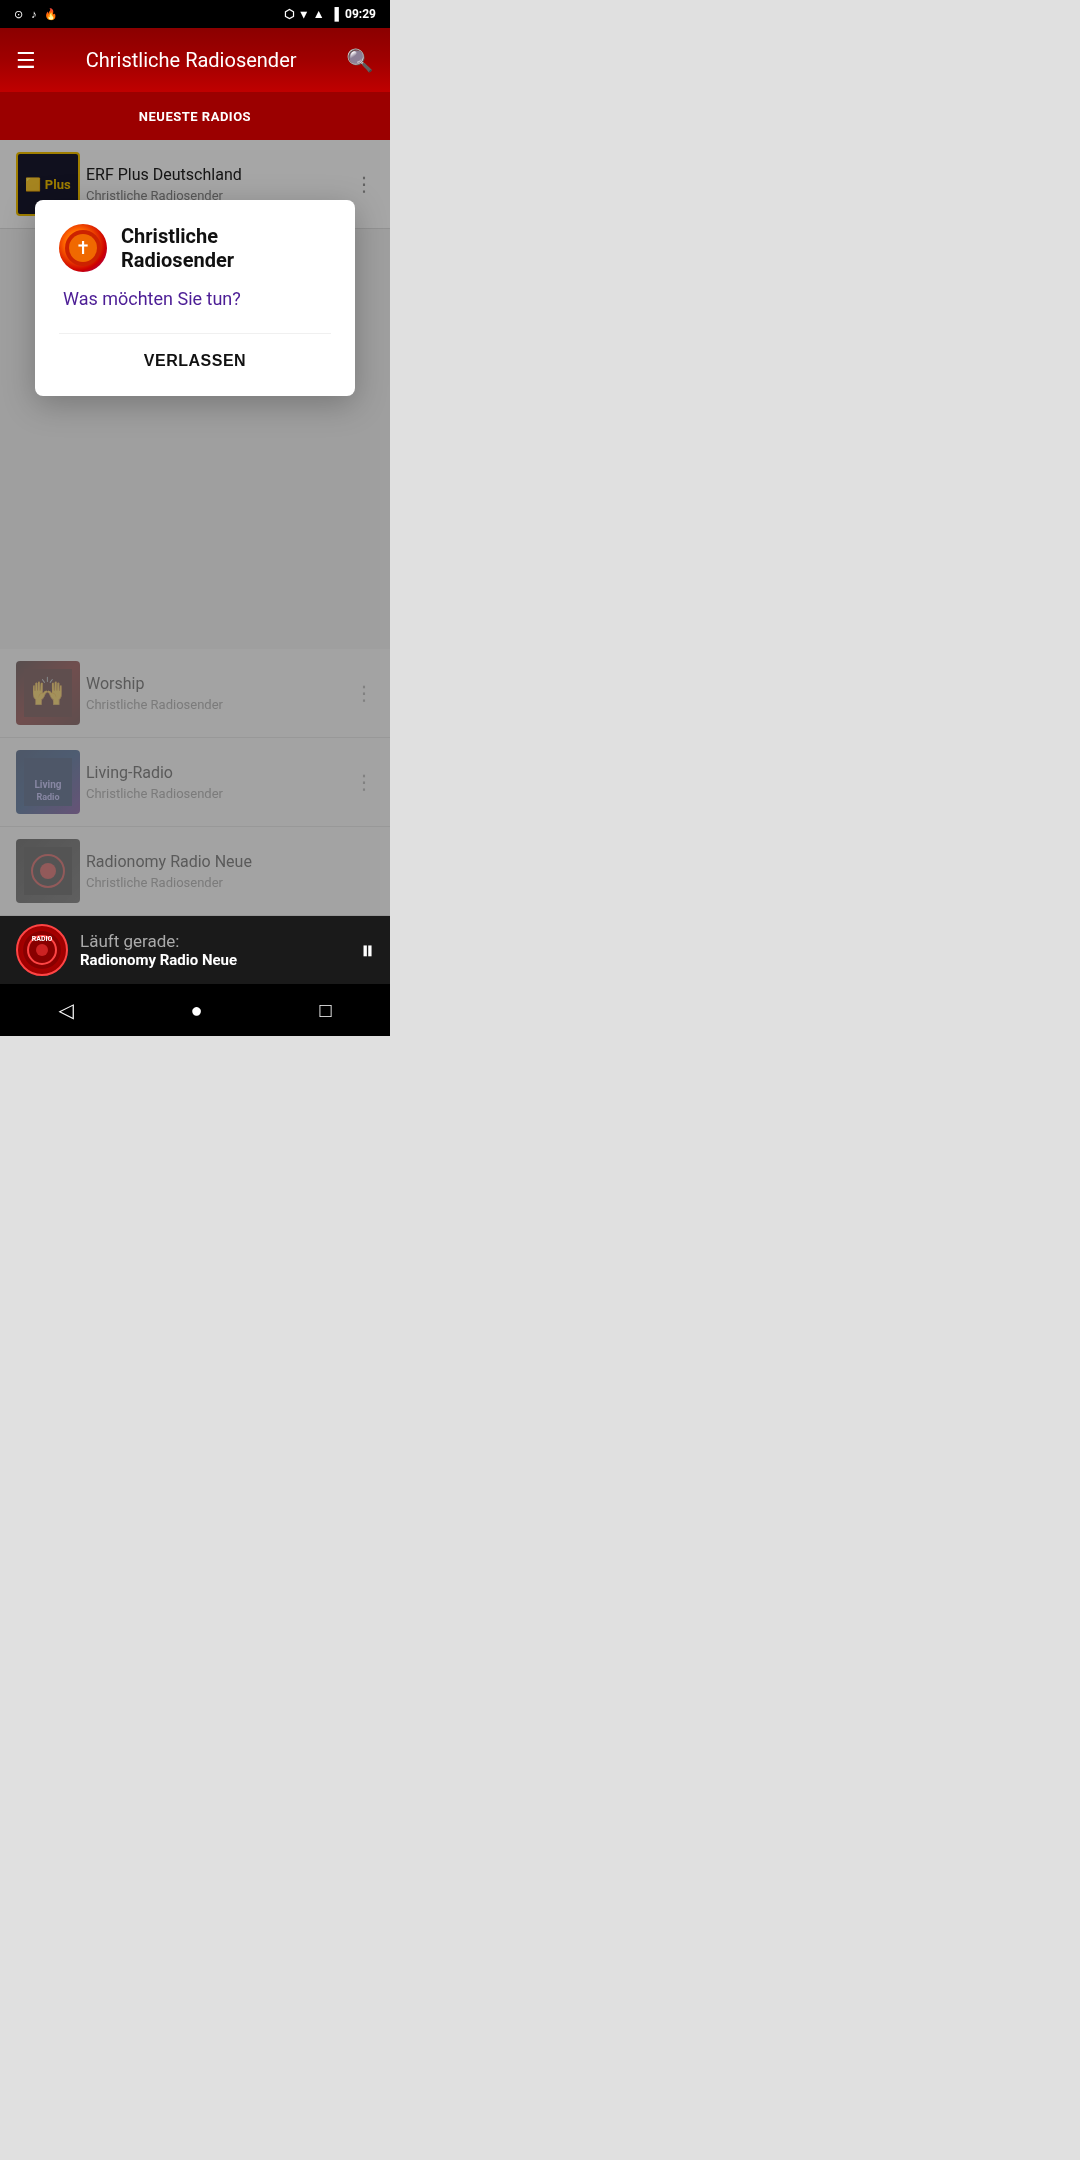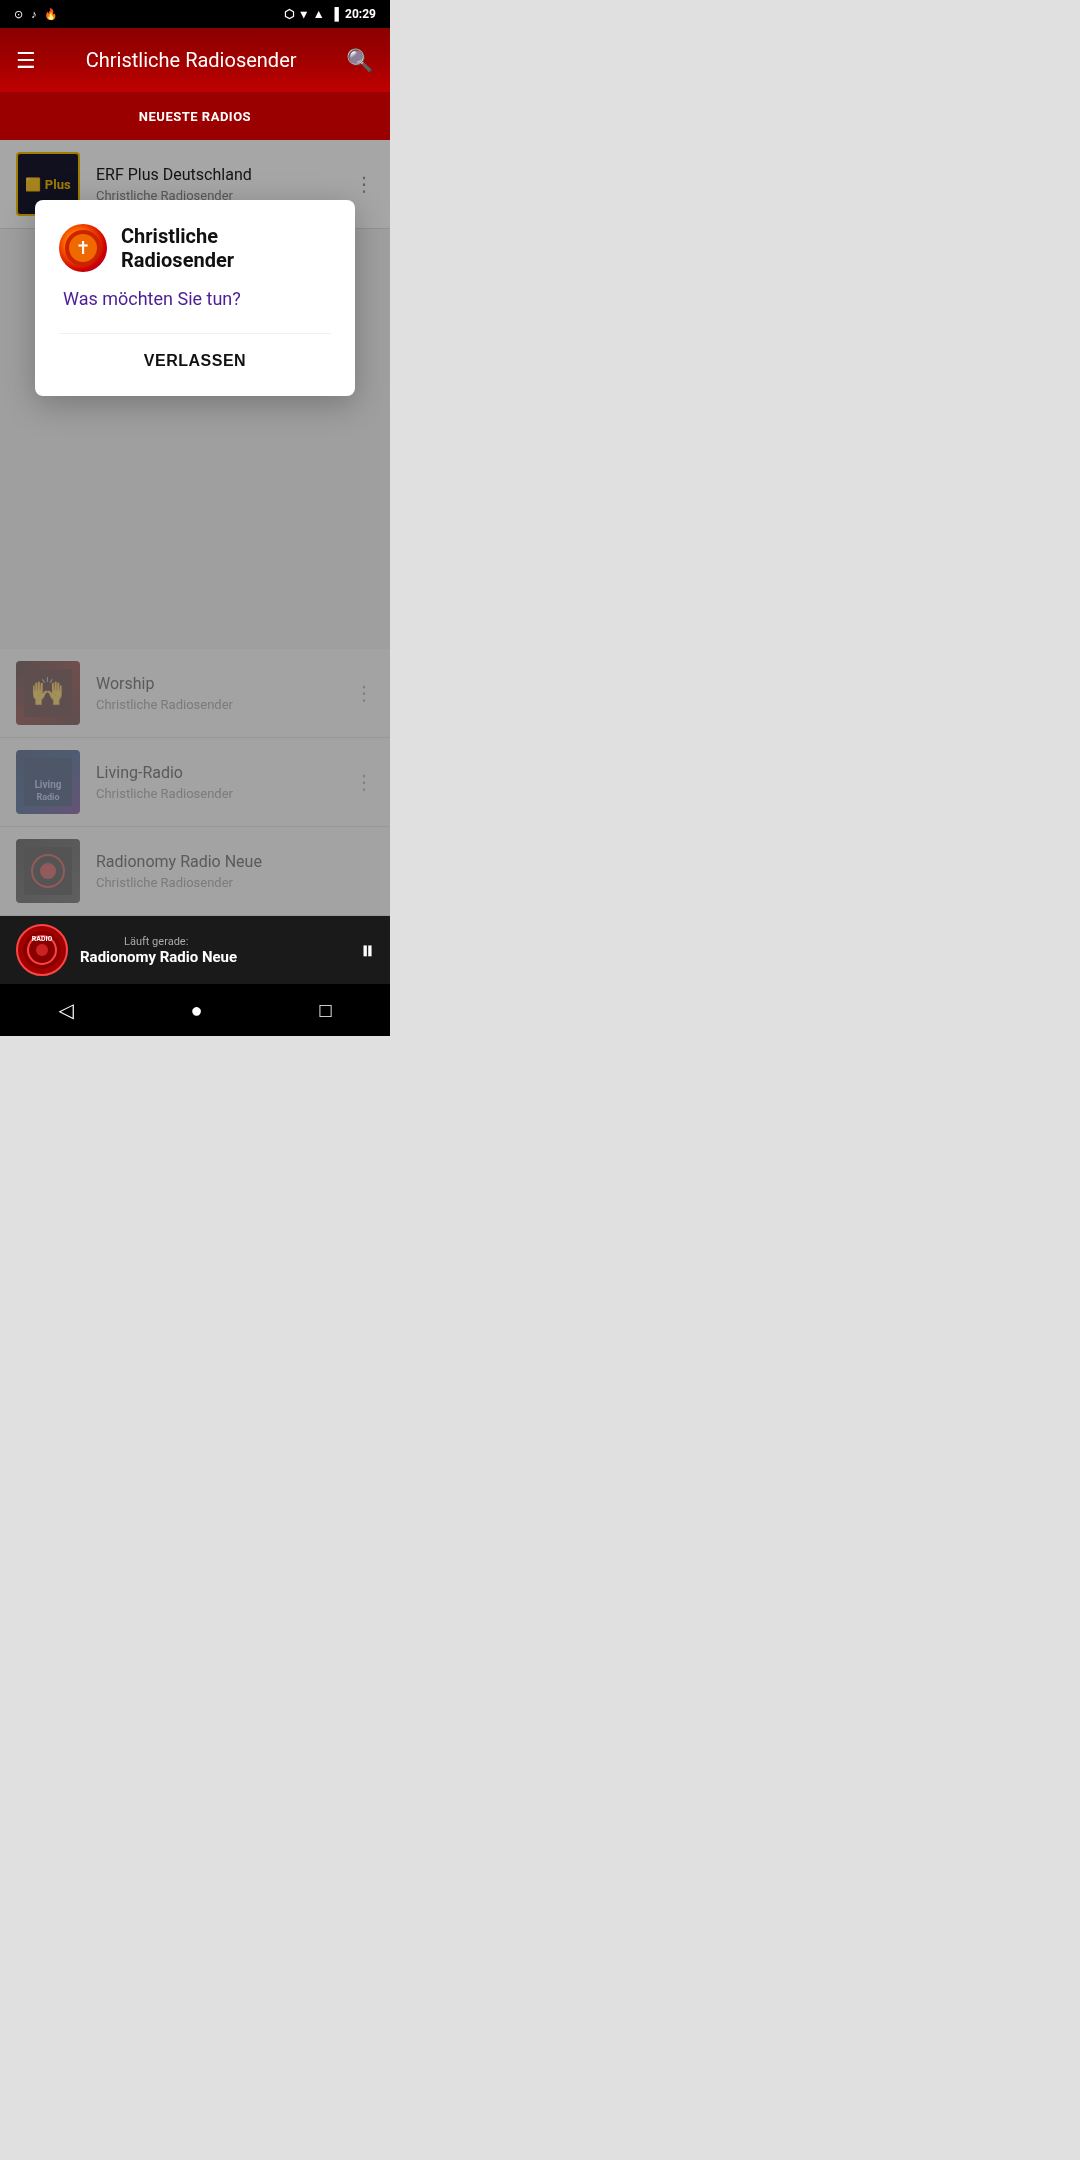--- a/index.html
+++ b/index.html
@@ -75,21 +75,21 @@
       position: relative;
     }
 
     
     .radio-item {
       background: #fff;
       display: flex;
       align-items: center;
       padding: 12px 16px;
       border-bottom: 1px solid #e0e0e0;
-      gap: 16px;
+      gap: 6px;
     }
     .radio-thumb {
       width: 64px;
       height: 64px;
       border-radius: 4px;
       overflow: hidden;
       flex-shrink: 0;
       display: flex;
       align-items: center;
       justify-content: center;
@@ -199,21 +199,21 @@
       display: flex;
       align-items: center;
       justify-content: center;
       color: #fff;
       font-size: 10px;
       font-weight: bold;
       flex-shrink: 0;
       border: 2px solid #ff4444;
     }
     .player-info { flex: 1; }
-    .player-label { color: #aaa; font-size: 11px; margin-left: 44px; }
+    .player-label { color: #aaa; font-size: 17px; }
     .player-title { color: #fff; font-size: 15px; font-weight: bold; }
     .player-pause { color: #fff; font-size: 26px; cursor: pointer; }
 
     
     .nav-bar {
       background: #000;
       display: flex;
       justify-content: space-around;
       align-items: center;
       height: 52px;
@@ -239,21 +239,21 @@
   <div class="status-left">
     <span>⊙</span>
     <span>♪</span>
     <span>🔥</span>
   </div>
   <div class="status-right">
     <span>⬡</span>
     <span>▾</span>
     <span>▲</span>
     <span>▐</span>
-    <span>20:29</span>
+    <span>09:29</span>
   </div>
 </div>
 
 <div class="app-header">
   <span class="header-menu-icon">☰</span>
   <span class="header-title">Christliche Radiosender</span>
   <span class="header-search-icon">🔍</span>
 </div>
 
 <div class="tab-bar">

